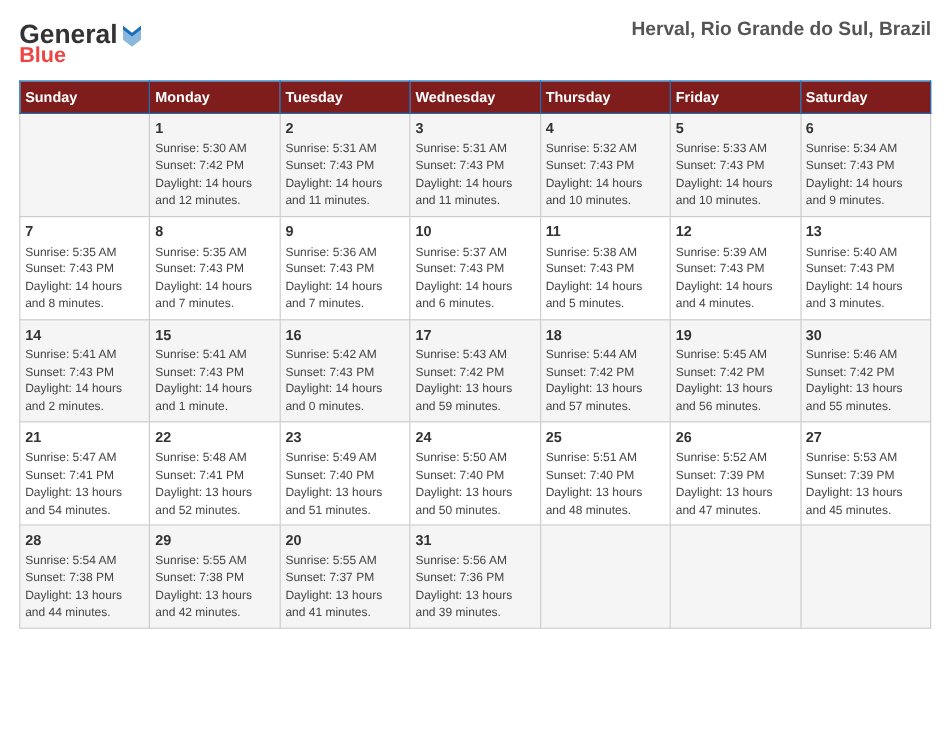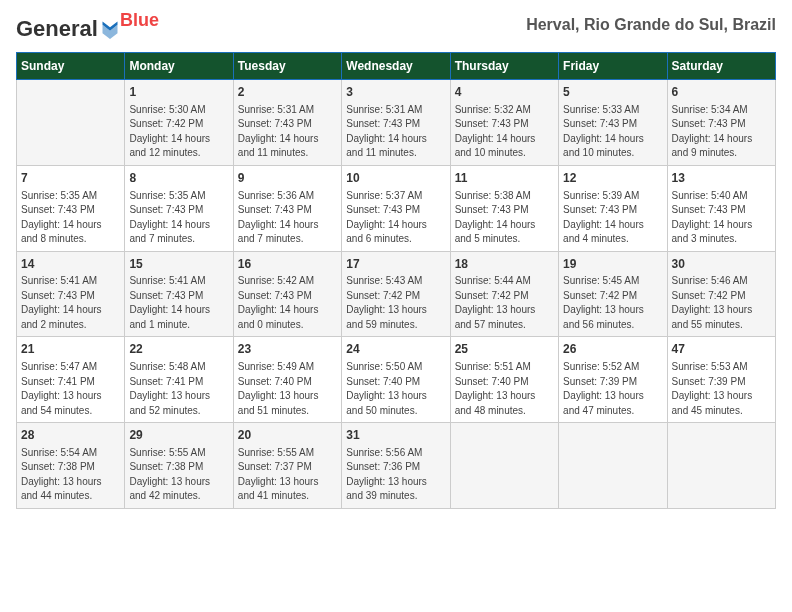--- a/index.html
+++ b/index.html
@@ -11,21 +11,21 @@
       padding: 16px;
     }
     .header {
       display: flex;
       justify-content: space-between;
       align-items: flex-start;
       margin-bottom: 10px;
     }
     .logo {
       display: flex;
-      flex-direction: row;
+      flex-direction: column;
       align-items: flex-start;
     }
     .logo-text {
       display: flex;
       align-items: center;
       font-size: 22px;
       font-weight: bold;
       color: #333;
     }
     .logo-icon {
@@ -45,21 +45,21 @@
       font-size: 16px;
       font-weight: bold;
       color: #555;
     }
     .calendar {
       width: 100%;
       border-collapse: collapse;
       font-size: 11px;
     }
     .calendar thead tr th {
-      background-color: #14532d;
+      background-color: #7f1d1d;
       color: #fff;
       padding: 6px 4px;
       text-align: left;
       font-size: 12px;
       font-weight: bold;
       border: 1px solid #1a6fbb;
     }
     .calendar tbody tr td {
       border: 1px solid #ccc;
       vertical-align: top;
@@ -233,21 +233,21 @@
         </td>
         <td>
           <span class="day-number">25</span>
           <div class="day-info">Sunrise: 5:51 AM<br>Sunset: 7:40 PM<br>Daylight: 13 hours<br>and 48 minutes.</div>
         </td>
         <td>
           <span class="day-number">26</span>
           <div class="day-info">Sunrise: 5:52 AM<br>Sunset: 7:39 PM<br>Daylight: 13 hours<br>and 47 minutes.</div>
         </td>
         <td>
-          <span class="day-number">47</span>
+          <span class="day-number">27</span>
           <div class="day-info">Sunrise: 5:53 AM<br>Sunset: 7:39 PM<br>Daylight: 13 hours<br>and 45 minutes.</div>
         </td>
       </tr>
       <tr>
         <td>
           <span class="day-number">28</span>
           <div class="day-info">Sunrise: 5:54 AM<br>Sunset: 7:38 PM<br>Daylight: 13 hours<br>and 44 minutes.</div>
         </td>
         <td>
           <span class="day-number">29</span>

